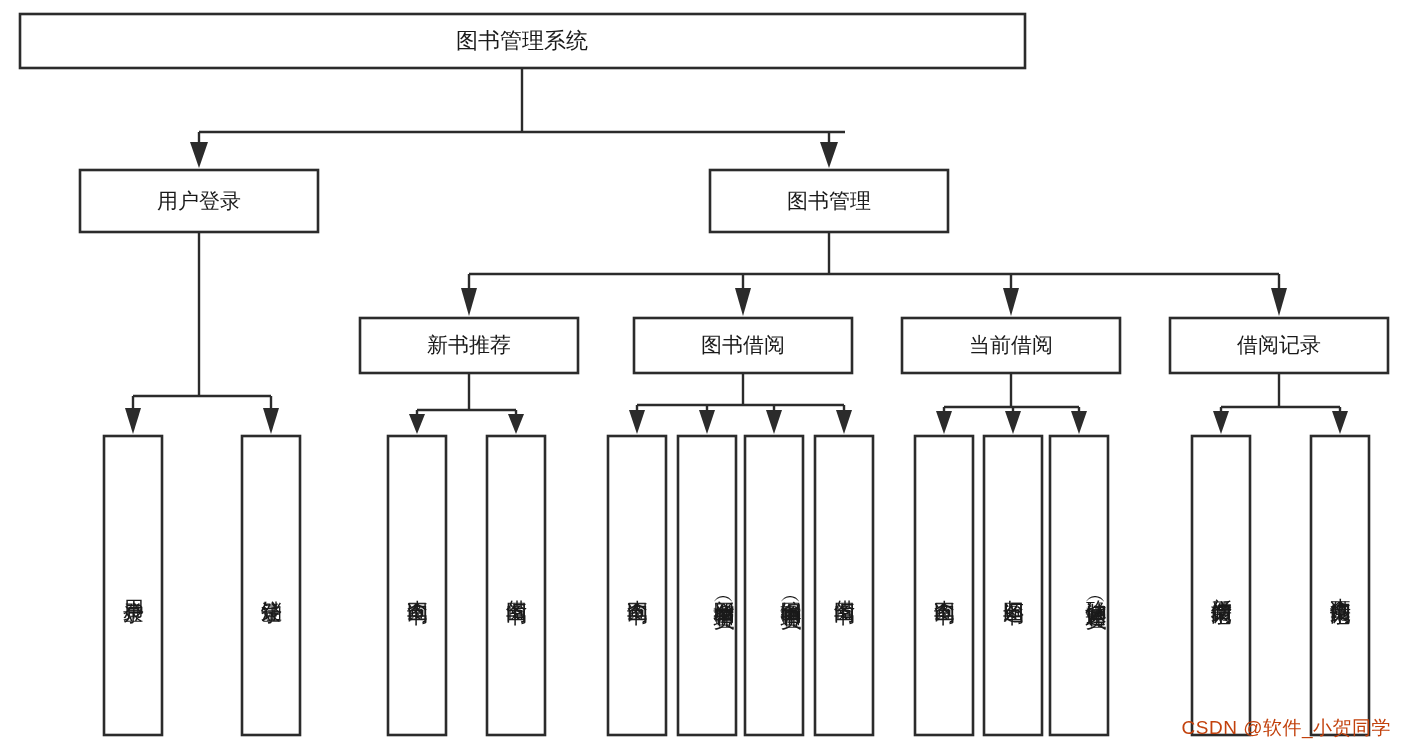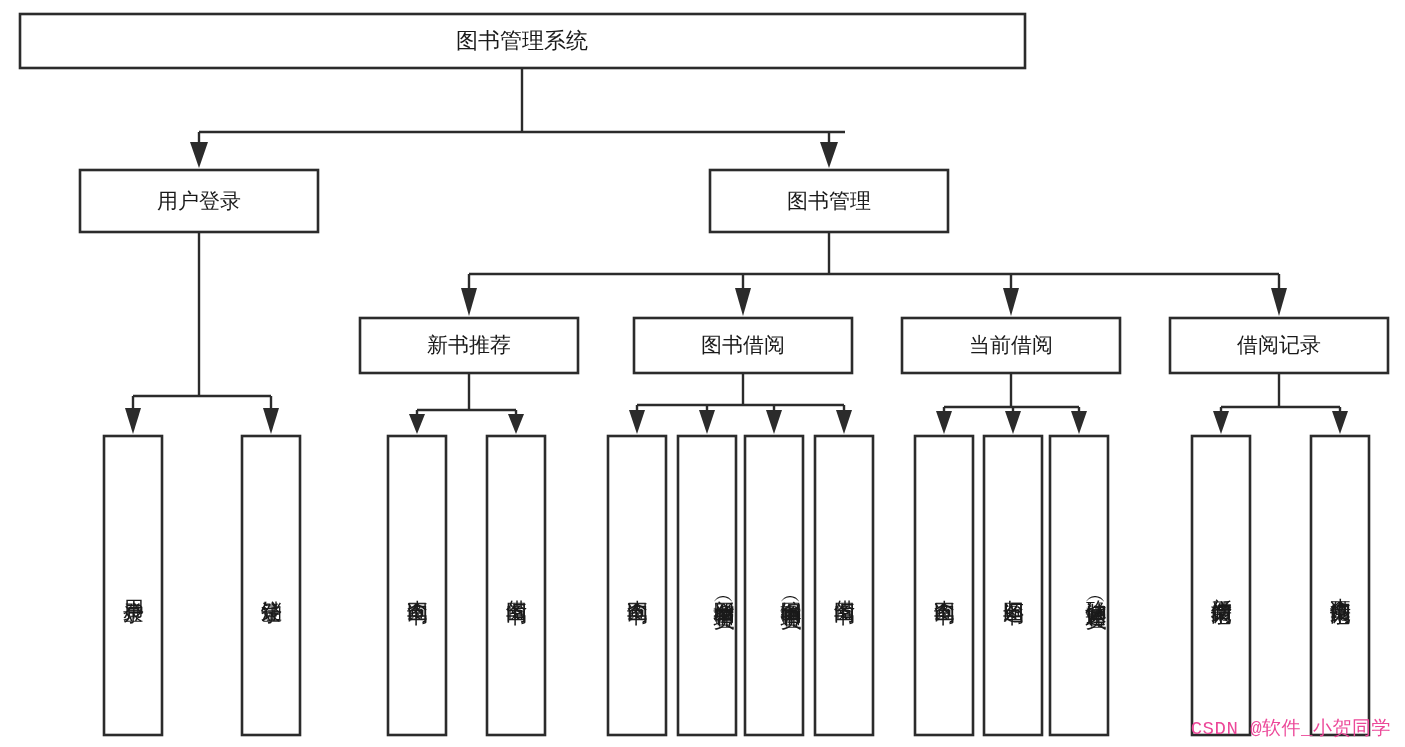--- a/index.html
+++ b/index.html
@@ -71,23 +71,23 @@
     white-space: nowrap;
     pointer-events: none;
     display: flex;
     align-items: center;
     justify-content: center;
   }
   .watermark {
     position: absolute;
     right: 8px;
     bottom: 6px;
-    font-family: Liberation Mono, monospace;
+    font-family: Liberation Sans, sans-serif;
     font-size: 19px;
-    color: #ec4899;
+    color: #c2410c;
     letter-spacing: 0.5px;
     user-select: none;
     white-space: nowrap;
   }
 </style>
 </head>
 <body>
 
 <div id="diagram-root">
 

